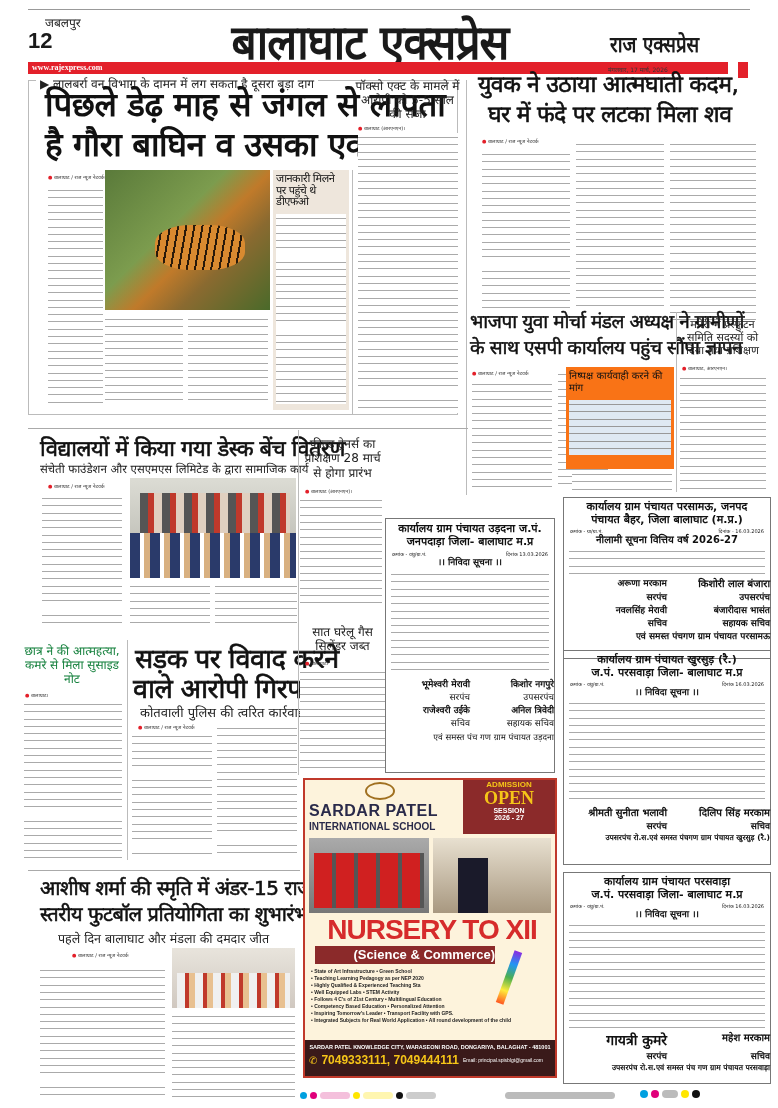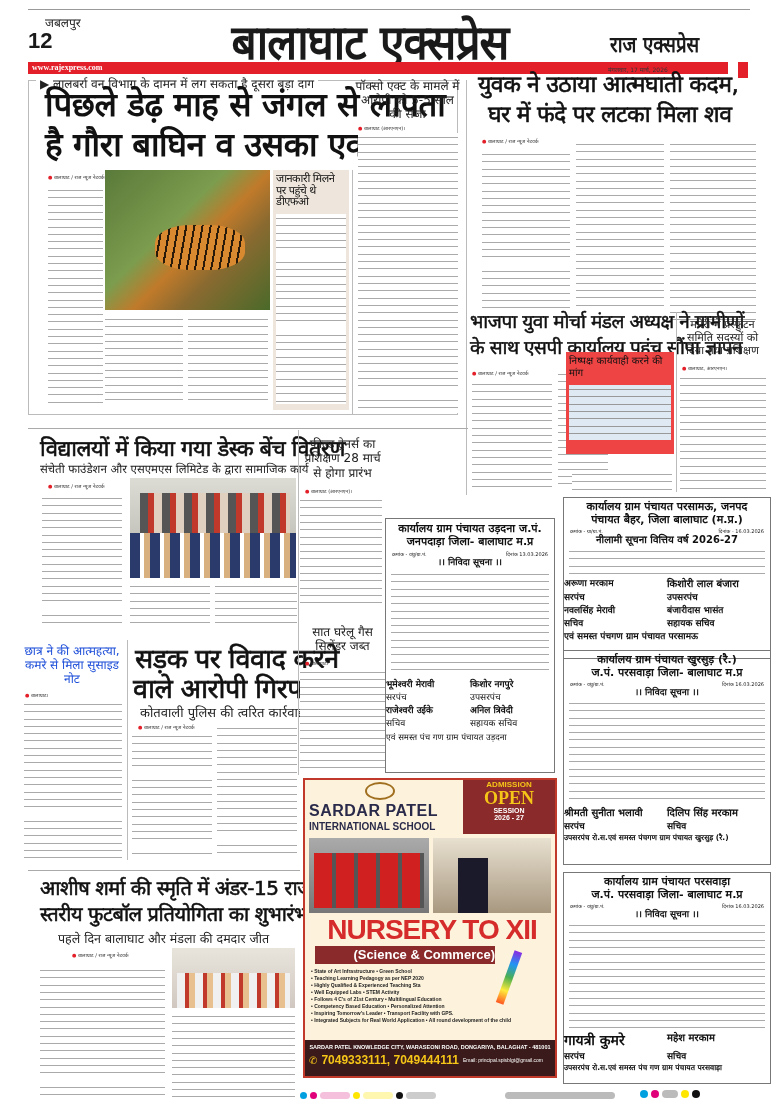--- a/index.html
+++ b/index.html
@@ -15,21 +15,21 @@
 .url{left:32px;top:62px;font-size:8px;color:#fff;font-family:"Liberation Serif",serif;font-weight:bold;line-height:12px}
 .date{left:608px;top:66px;font-size:6px;color:#333}
 .txt{font-size:5px;line-height:7.3px;color:#444;text-align:justify;overflow:hidden}
 .hl{font-weight:bold;color:#111;line-height:1.05;letter-spacing:-.5px}
 .sub{color:#222;line-height:1.1}
 .byline{font-size:5px;color:#333}
 .byline::before{content:"● ";color:#e3202a}
 .photo{overflow:hidden}
 .box{border:1px solid #777}
 .notice-title{font-weight:bold;text-align:center;color:#111;line-height:1.15}
-.sig{font-weight:bold;text-align:left;color:#111}
+.sig{font-weight:bold;text-align:right;color:#111}
 .lines{background:repeating-linear-gradient(#fff 0,#fff 4px,#aaa 4px,#aaa 5px,#fff 5px,#fff 7.3px)}
 .colrule{width:1px;background:#bbb}
 .adbox{background:#fdf3dc;border:2px solid #c0392b}
 </style>
 </head>
 <body>
 
 <div class="abs topline"></div>
 <div class="abs city">जबलपुर</div>
 <div class="abs pageno">12</div>
@@ -65,21 +65,21 @@
 <div class="abs byline" style="left:482px;top:138px">बालाघाट / राज न्यूज नेटवर्क</div>
 <div class="abs txt lines" style="left:482px;top:150px;width:88px;height:162px"></div>
 <div class="abs txt lines" style="left:576px;top:140px;width:88px;height:172px"></div>
 <div class="abs txt lines" style="left:670px;top:140px;width:86px;height:185px"></div>
 
 <div class="abs hl" style="left:470px;top:312px;font-size:19px;font-weight:normal;-webkit-text-stroke:.5px #111;white-space:nowrap">भाजपा युवा मोर्चा मंडल अध्यक्ष ने ग्रामीणों</div>
 <div class="abs hl" style="left:470px;top:338px;font-size:19px;font-weight:normal;-webkit-text-stroke:.5px #111;white-space:nowrap">के साथ एसपी कार्यालय पहुंच सौंपा ज्ञापन</div>
 <div class="abs byline" style="left:472px;top:370px">बालाघाट / राज न्यूज नेटवर्क</div>
 <div class="abs txt lines" style="left:472px;top:380px;width:80px;height:110px"></div>
 <div class="abs txt lines" style="left:558px;top:370px;width:50px;height:120px"></div>
-<div class="abs" style="left:566px;top:352px;width:108px;height:102px;background:#ef4444">
+<div class="abs" style="left:566px;top:367px;width:108px;height:102px;background:#f97316">
   <div style="font-size:10px;padding:3px;line-height:1.2;color:#111">निष्पक्ष कार्यवाही करने की मांग</div>
   <div class="txt" style="margin:3px;height:55px;background:repeating-linear-gradient(#dfe9f3 0,#dfe9f3 4px,#999 4px,#999 5px,#dfe9f3 5px,#dfe9f3 7.3px)"></div>
 </div>
 <div class="abs txt lines" style="left:572px;top:470px;width:100px;height:22px"></div>
 
 <div class="abs" style="left:680px;top:318px;width:85px;text-align:center;font-size:11px;line-height:1.2;color:#222">मनेरी में प्रस्फुटन समिति सदस्यों को दिया गया प्रशिक्षण</div>
 <div class="abs byline" style="left:682px;top:365px">बालाघाट, आरएनएन।</div>
 <div class="abs txt lines" style="left:680px;top:374px;width:86px;height:120px"></div>
 
 <div class="abs hl" style="left:40px;top:437px;font-size:22px;font-weight:normal;-webkit-text-stroke:.6px #111;white-space:nowrap">विद्यालयों में किया गया डेस्क बेंच वितरण</div>
@@ -90,21 +90,21 @@
   <div style="position:absolute;left:0;bottom:0;width:100%;height:45px;background:repeating-linear-gradient(90deg,#2a3a6a 0,#2a3a6a 10px,#fff 10px,#fff 14px,#d8b080 14px,#d8b080 20px)"></div>
   <div style="position:absolute;left:10px;top:15px;width:150px;height:40px;background:repeating-linear-gradient(90deg,#555 0,#555 8px,#c0392b 8px,#c0392b 14px,#e0d0c0 14px,#e0d0c0 22px)"></div>
 </div>
 <div class="abs txt lines" style="left:130px;top:582px;width:80px;height:45px"></div>
 <div class="abs txt lines" style="left:215px;top:582px;width:82px;height:45px"></div>
 
 <div class="abs" style="left:300px;top:437px;width:85px;text-align:center;font-size:12px;line-height:1.2;color:#222">फील्ड ट्रेनर्स का प्रशिक्षण 28 मार्च से होगा प्रारंभ</div>
 <div class="abs byline" style="left:305px;top:488px">बालाघाट (आरएनएन)।</div>
 <div class="abs txt lines" style="left:300px;top:496px;width:82px;height:118px"></div>
 
-<div class="abs" style="left:22px;top:645px;width:100px;text-align:center;font-size:12px;line-height:1.15;color:#1d4ed8">छात्र ने की आत्महत्या, कमरे से मिला सुसाइड नोट</div>
+<div class="abs" style="left:22px;top:645px;width:100px;text-align:center;font-size:12px;line-height:1.15;color:#15803d">छात्र ने की आत्महत्या, कमरे से मिला सुसाइड नोट</div>
 <div class="abs byline" style="left:25px;top:692px">बालाघाट।</div>
 <div class="abs txt lines" style="left:24px;top:700px;width:98px;height:158px"></div>
 
 <div class="abs hl" style="left:135px;top:645px;font-size:27px;font-weight:normal;-webkit-text-stroke:.7px #111">सड़क पर विवाद करने</div>
 <div class="abs hl" style="left:133px;top:675px;font-size:27px;font-weight:normal;-webkit-text-stroke:.7px #111">वाले आरोपी गिरफ्तार</div>
 <div class="abs sub" style="left:140px;top:706px;font-size:13px">कोतवाली पुलिस की त्वरित कार्रवाई</div>
 <div class="abs byline" style="left:138px;top:724px">बालाघाट / राज न्यूज नेटवर्क</div>
 <div class="abs txt lines" style="left:132px;top:732px;width:80px;height:125px"></div>
 <div class="abs txt lines" style="left:217px;top:724px;width:80px;height:133px"></div>
 

